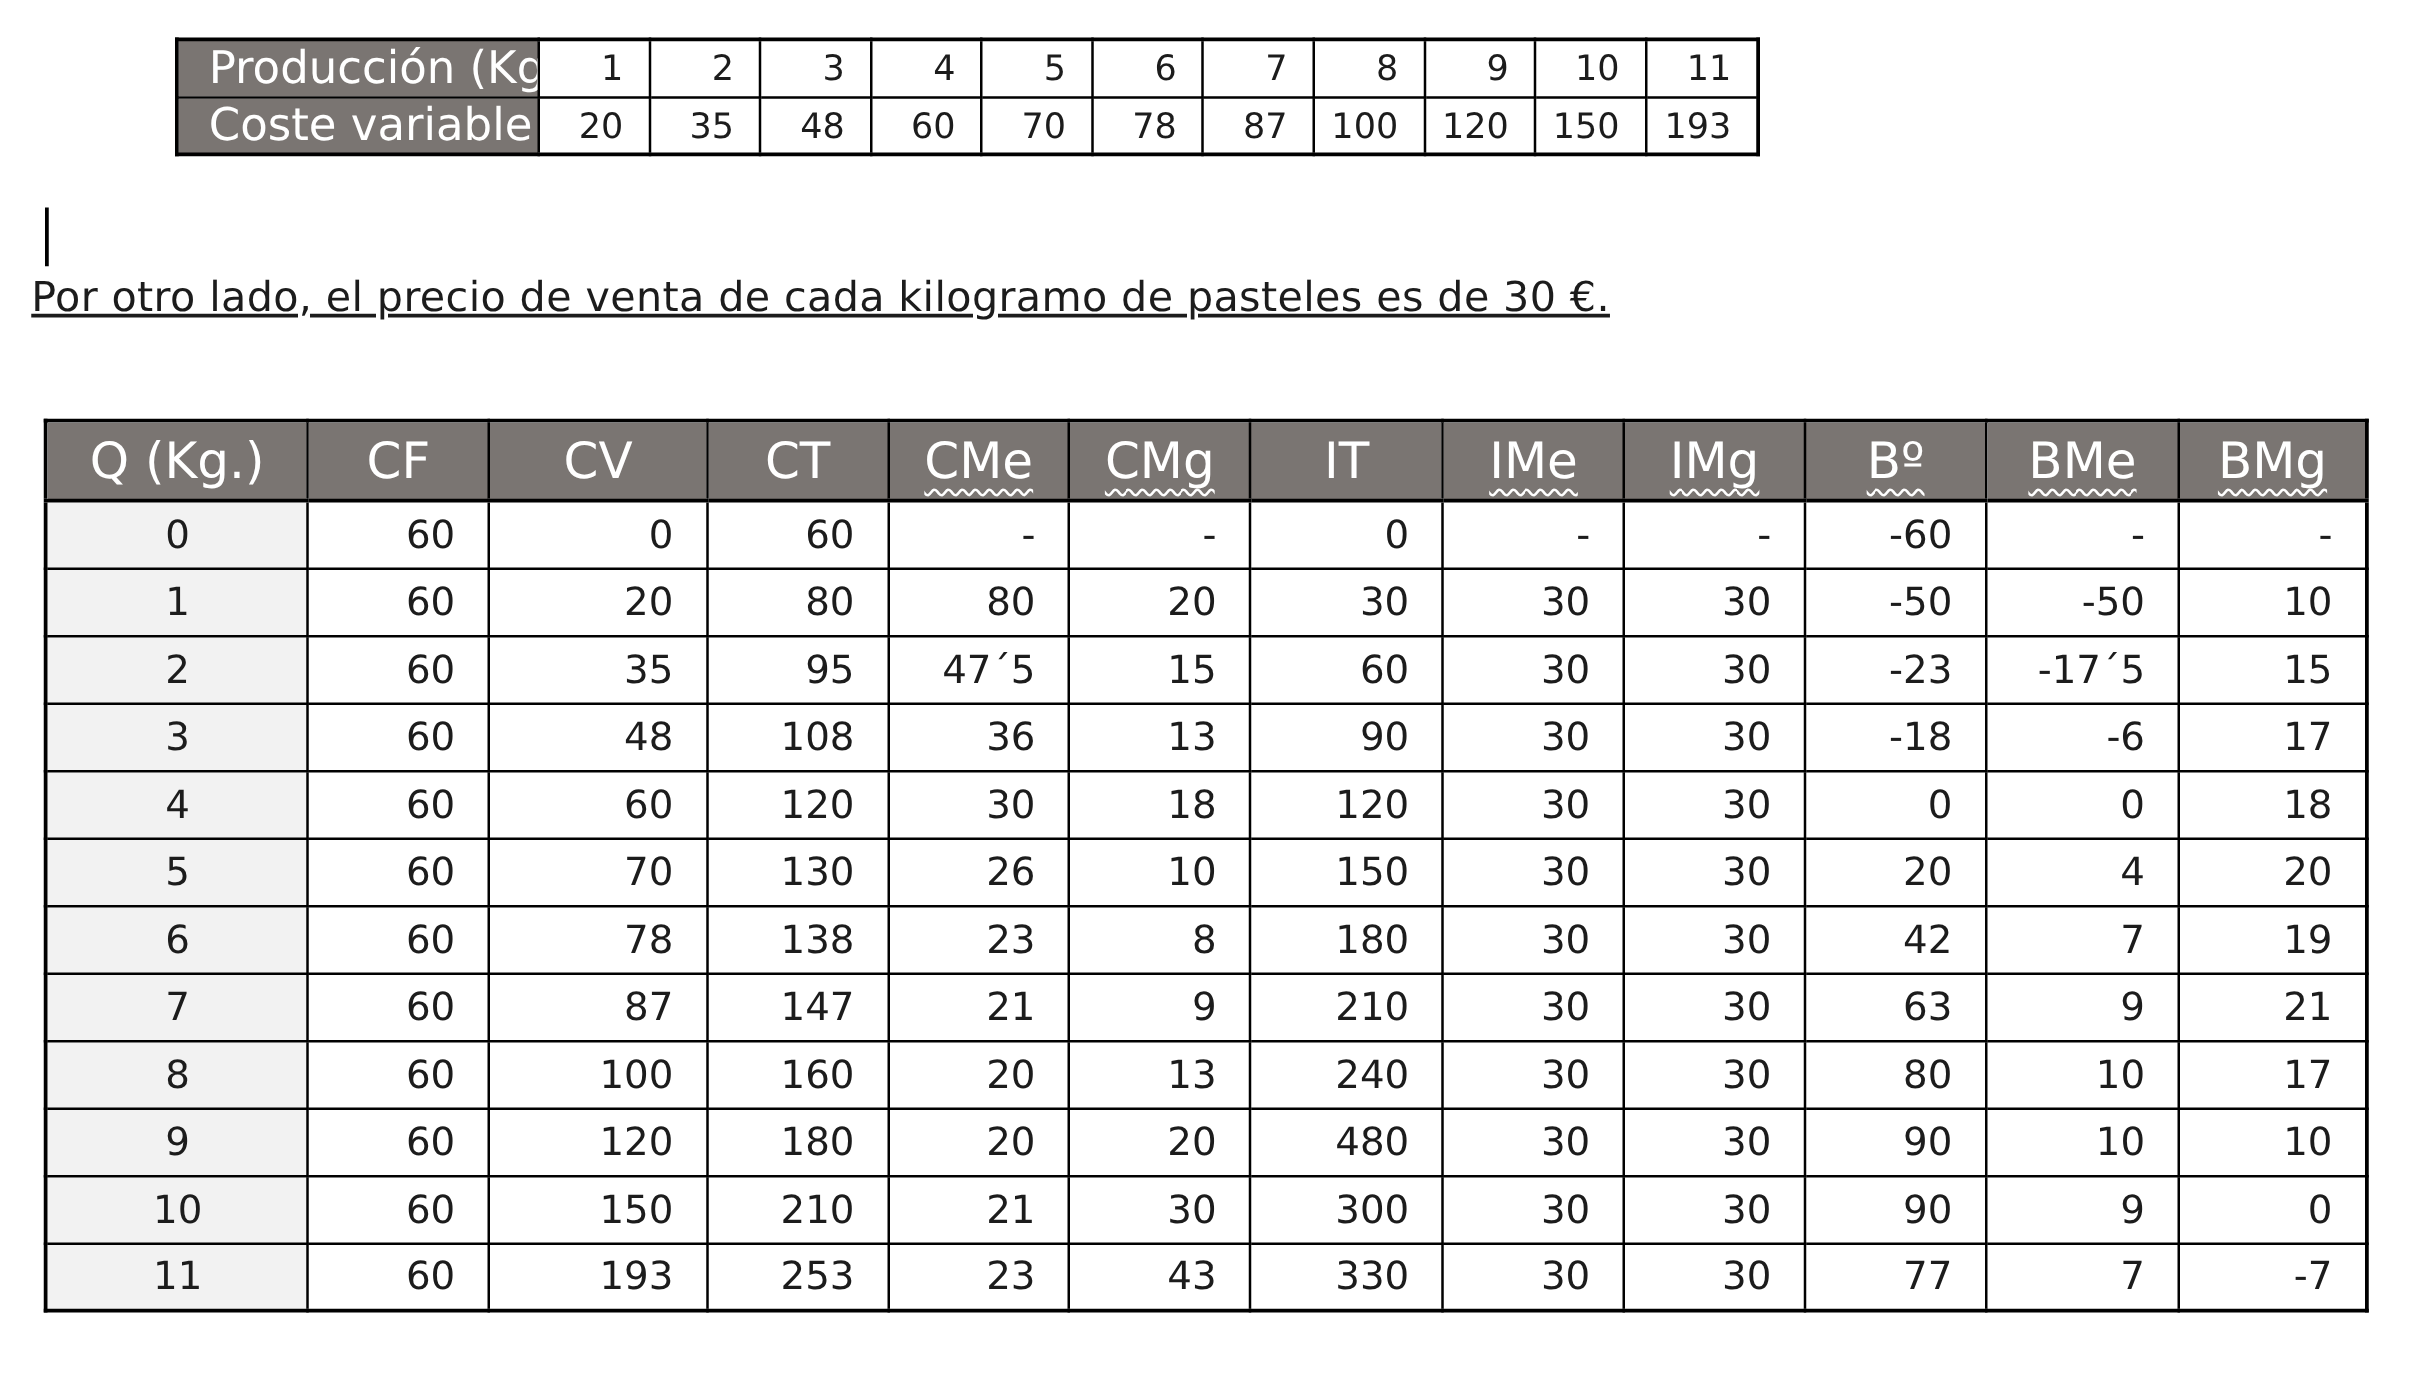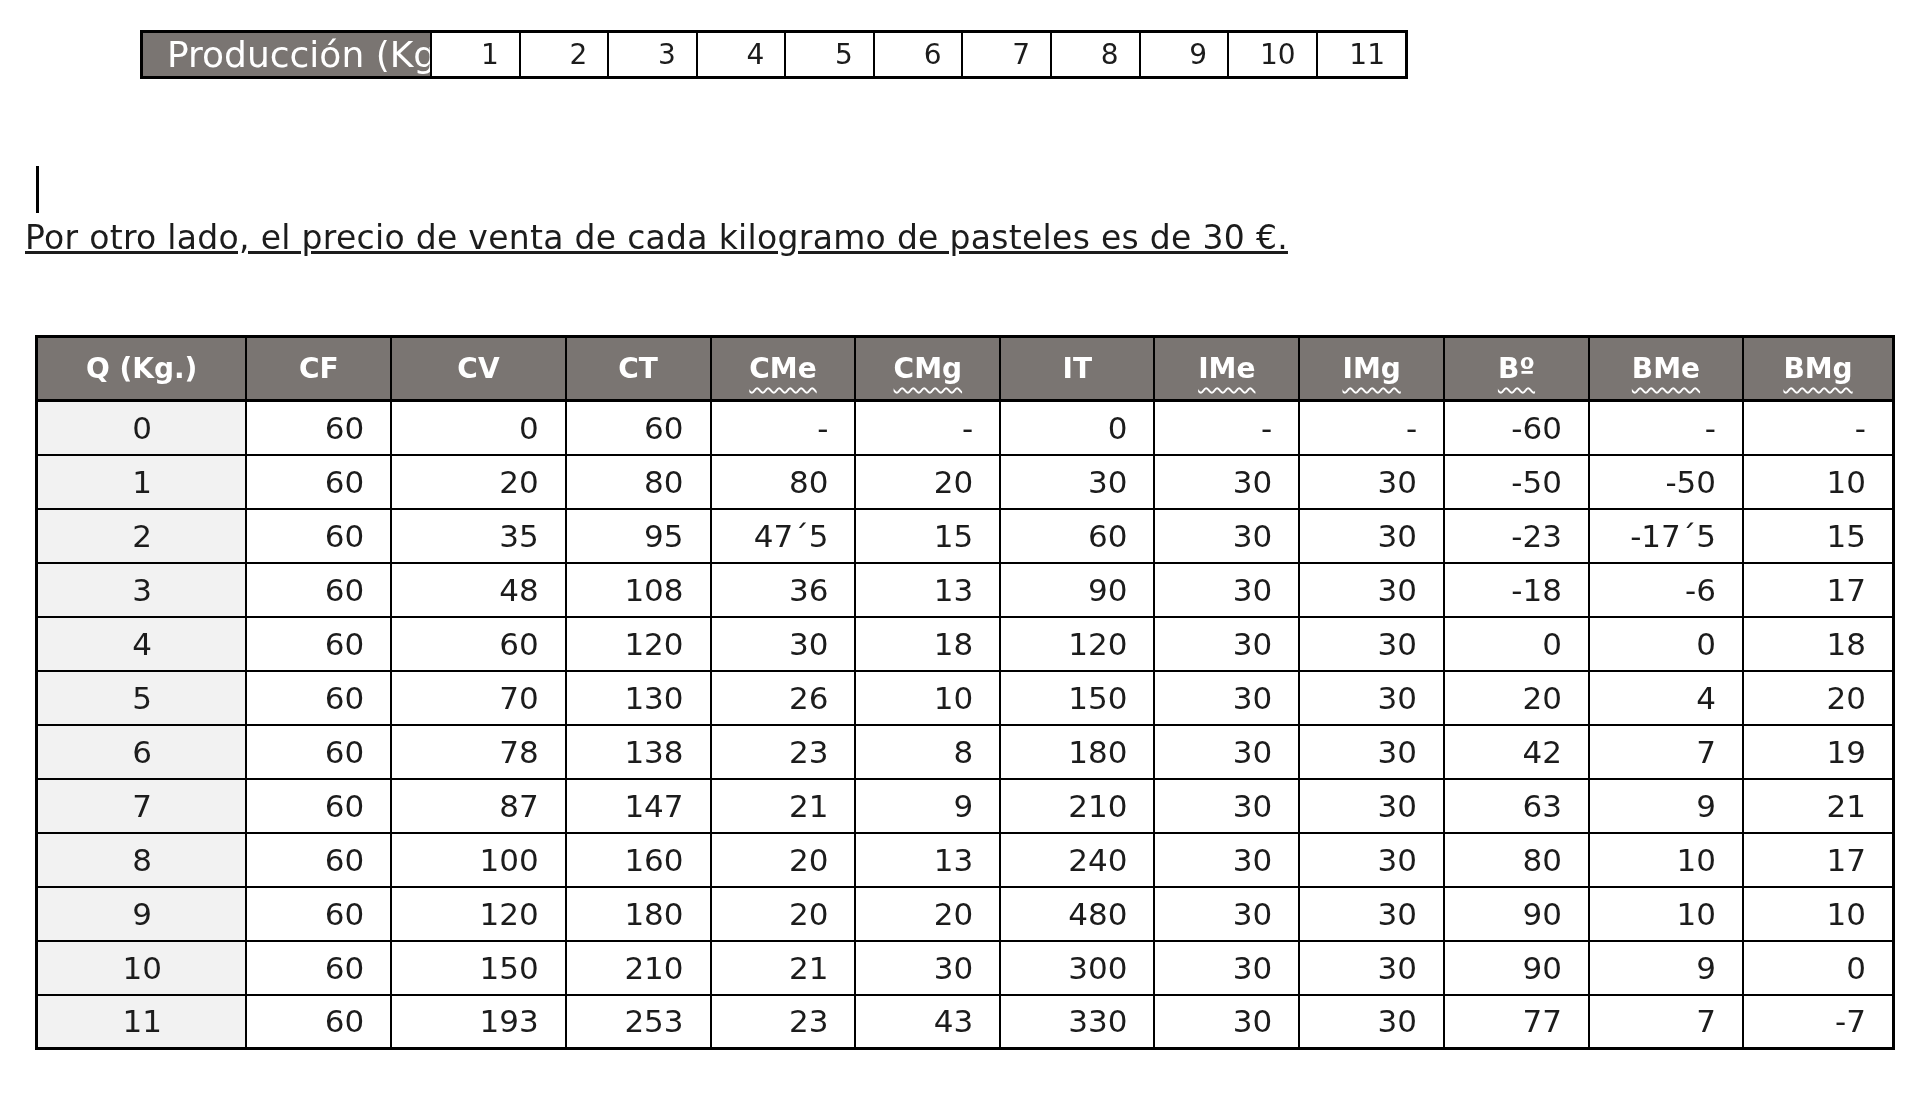--- a/index.html
+++ b/index.html
@@ -41,21 +41,21 @@
     font-size:33px;letter-spacing:0.3px;white-space:nowrap;text-decoration:underline;
   }
   
   .cost-table{
     position:absolute;left:35px;top:335px;width:1860px;
     border-collapse:collapse;table-layout:fixed;
     border:3px solid var(--border);
   }
   .cost-table th{
     background:var(--header-bg);color:var(--header-text);
-    font-weight:bold;font-size:28px;height:64px;
+    font-weight:normal;font-size:40px;height:64px;
     border:2px solid var(--border);border-bottom:3px solid var(--border);
     overflow:hidden;white-space:nowrap;
   }
   .cost-table td{
     border:2px solid var(--border);height:54px;
     font-size:31px;text-align:right;padding-right:26px;
     overflow:hidden;white-space:nowrap;background:#ffffff;
   }
   .cost-table td.qcol{
     background:var(--qcol-bg);text-align:center;padding-right:0;
@@ -95,20 +95,34 @@
           <td class="p-val">2</td>
           <td class="p-val">3</td>
           <td class="p-val">4</td>
           <td class="p-val">5</td>
           <td class="p-val">6</td>
           <td class="p-val">7</td>
           <td class="p-val">8</td>
           <td class="p-val">9</td>
           <td class="p-val">10</td>
           <td class="p-val">11</td>
+        </tr>
+        <tr>
+          <td class="p-label">Coste variable</td>
+          <td class="p-val">20</td>
+          <td class="p-val">35</td>
+          <td class="p-val">48</td>
+          <td class="p-val">60</td>
+          <td class="p-val">70</td>
+          <td class="p-val">78</td>
+          <td class="p-val">87</td>
+          <td class="p-val">100</td>
+          <td class="p-val">120</td>
+          <td class="p-val">150</td>
+          <td class="p-val">193</td>
         </tr>
       </tbody>
   </table>
 
   <div class="cursor"></div>
 
   <div class="sentence">Por otro lado, el precio de venta de cada kilogramo de pasteles es de 30 €.</div>
 
   <table class="cost-table">
     <colgroup>

